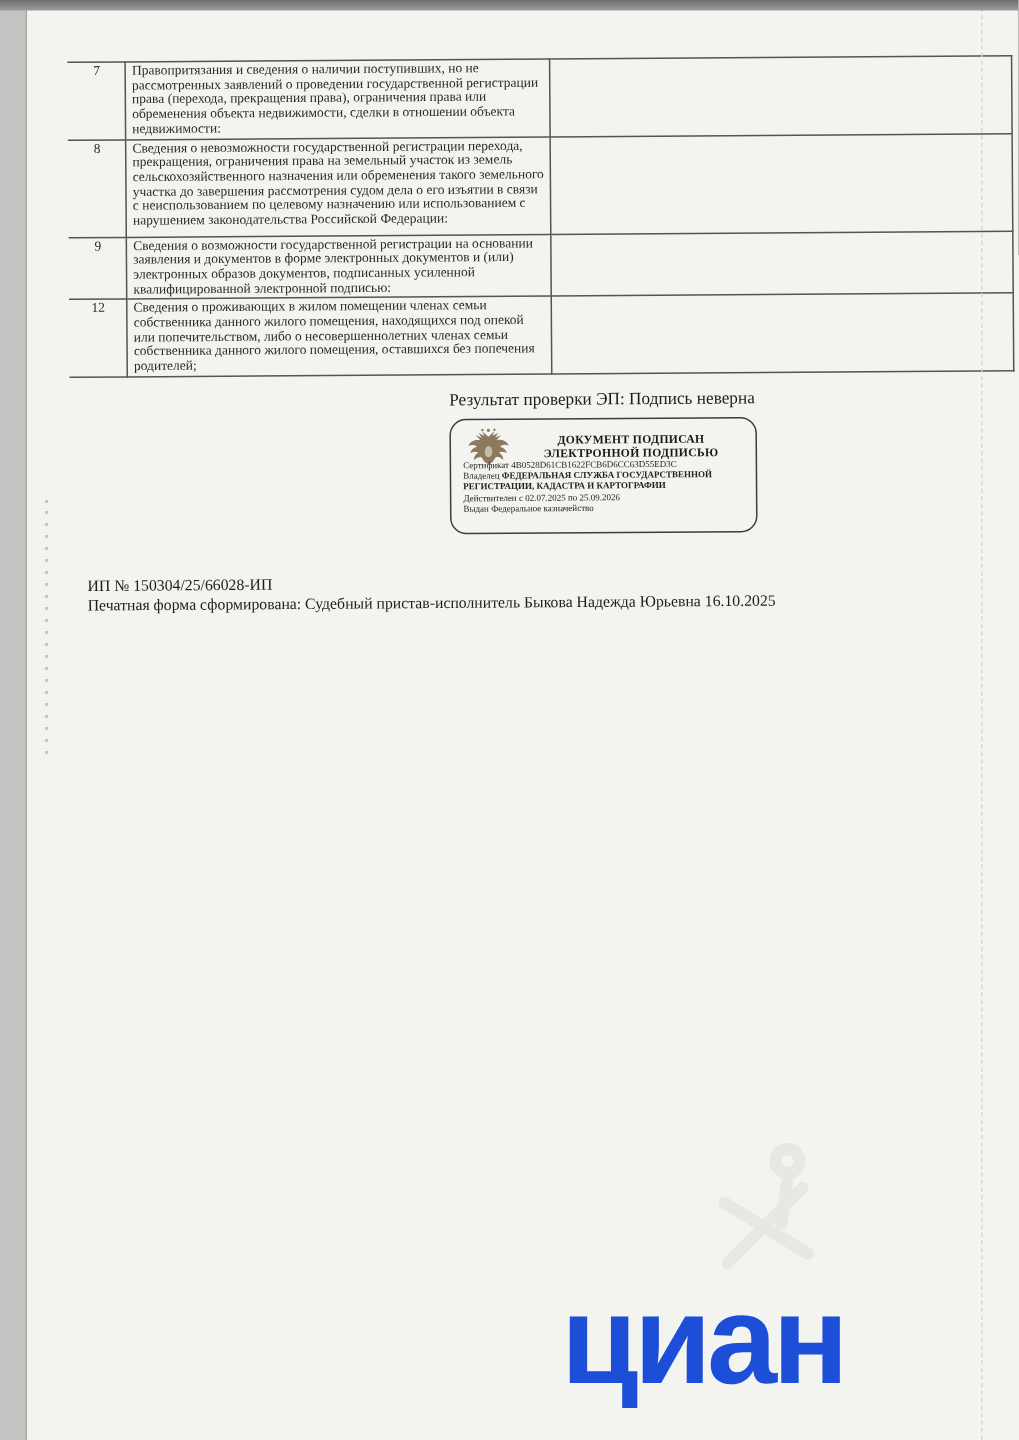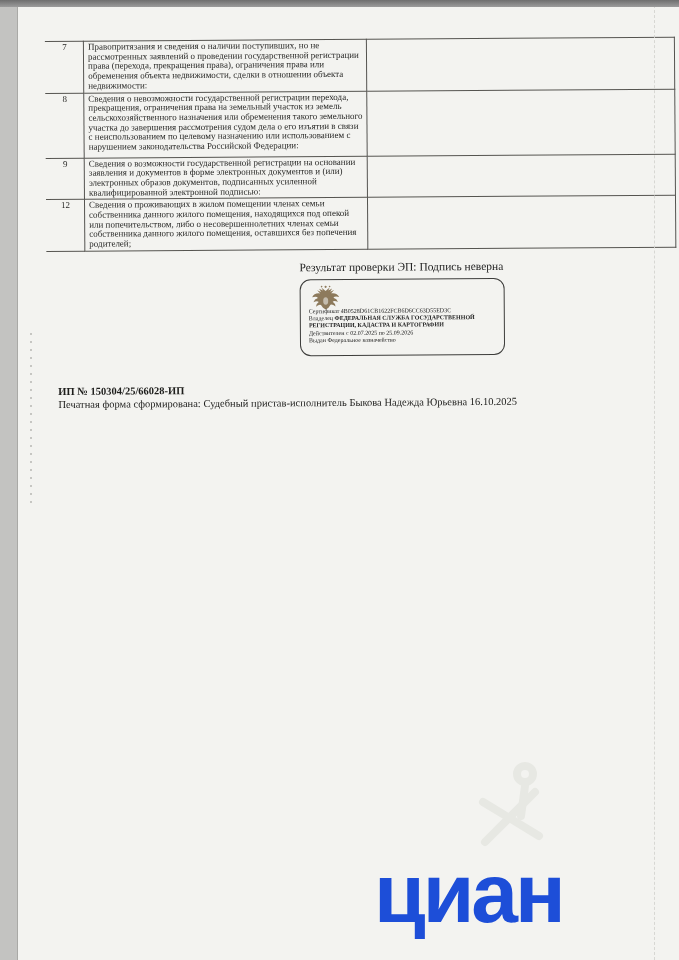--- a/index.html
+++ b/index.html
@@ -43,21 +43,21 @@
            border:1.4px solid #3d3d3b; border-radius:11px; }
   .stamp .arms { position:absolute; left:10px; top:4px; width:30px; height:27px; }
   .stamp .title { position:absolute; left:44px; top:9px; width:152px; text-align:center;
            font-weight:bold; font-size:7.8px; line-height:9.4px; letter-spacing:.2px; color:#191919; }
   .stamp .lines { position:absolute; left:8px; top:28px; width:190px;
            font-size:6px; line-height:7.2px; color:#222; }
   .stamp .lines p { margin:0; }
   .stamp .owner-value { font-weight:bold; }
 
   
-  .case-number { position:absolute; left:57px; top:384px; font-size:10.5px; color:#1d1d1b; white-space:nowrap;font-weight:bold; }
+  .case-number { position:absolute; left:57px; top:384px; font-size:10.5px; color:#1d1d1b; white-space:nowrap; }
   .gen-line    { position:absolute; left:57px; top:397px; font-size:10.5px; color:#1d1d1b; white-space:nowrap; }
 
   
   .watermark { position:absolute; left:374px; top:758px; display:flex; align-items:flex-end;
                color:#1d4ed8; z-index:3; pointer-events:none;flex-direction:column; }
   .watermark .wm-text { font-family:"Liberation Sans", sans-serif; font-weight:bold;
                font-size:84px; line-height:78px; letter-spacing:-3px; }
   .watermark svg { margin-right:2px; }
 </style>
 </head>
@@ -97,20 +97,24 @@
     <div class="stamp">
       <svg class="arms" viewBox="0 0 60 52" aria-hidden="true">
         <g fill="#8d7a5c">
           <path d="M30 13 L22 6 L24.5 12 L17 8 L21 14.5 L13 11 L19 17.5 Q7 16 3 25 Q12 22.5 14.5 26.5 Q7.5 28.5 5.5 35 Q13 31.5 16 34.5 Q10 38.5 10.5 44 Q17 38.5 20.5 40.5 L24.5 46.5 L30 50 L35.5 46.5 L39.5 40.5 Q43 38.5 49.5 44 Q50 38.5 44 34.5 Q47 31.5 54.5 35 Q52.5 28.5 45.5 26.5 Q48 22.5 57 25 Q53 16 41 17.5 L47 11 L39 14.5 L43 8 L35.5 12 L38 6 L30 13 Z"></path>
           <circle cx="30" cy="4.5" r="2.2"></circle>
           <circle cx="22" cy="4" r="1.6"></circle>
           <circle cx="38" cy="4" r="1.6"></circle>
         </g>
         <ellipse cx="30" cy="33" rx="5" ry="7.5" fill="#f3f3f0" opacity="0.55"></ellipse>
       </svg>
+      <div class="title">
+        <div>ДОКУМЕНТ ПОДПИСАН</div>
+        <div>ЭЛЕКТРОННОЙ ПОДПИСЬЮ</div>
+      </div>
       <div class="lines">
         <p><span>Сертификат</span> <span>4B0528D61CB1622FCB6D6CC63D55ED3C</span></p>
         <p><span>Владелец</span> <span class="owner-value">ФЕДЕРАЛЬНАЯ СЛУЖБА ГОСУДАРСТВЕННОЙ РЕГИСТРАЦИИ, КАДАСТРА И КАРТОГРАФИИ</span></p>
         <p>Действителен с 02.07.2025 по 25.09.2026</p>
         <p>Выдан Федеральное казначейство</p>
       </div>
     </div>
 
     <div class="case-number">ИП № 150304/25/66028-ИП</div>
     <div class="gen-line">Печатная форма сформирована: Судебный пристав-исполнитель Быкова Надежда Юрьевна 16.10.2025</div>

